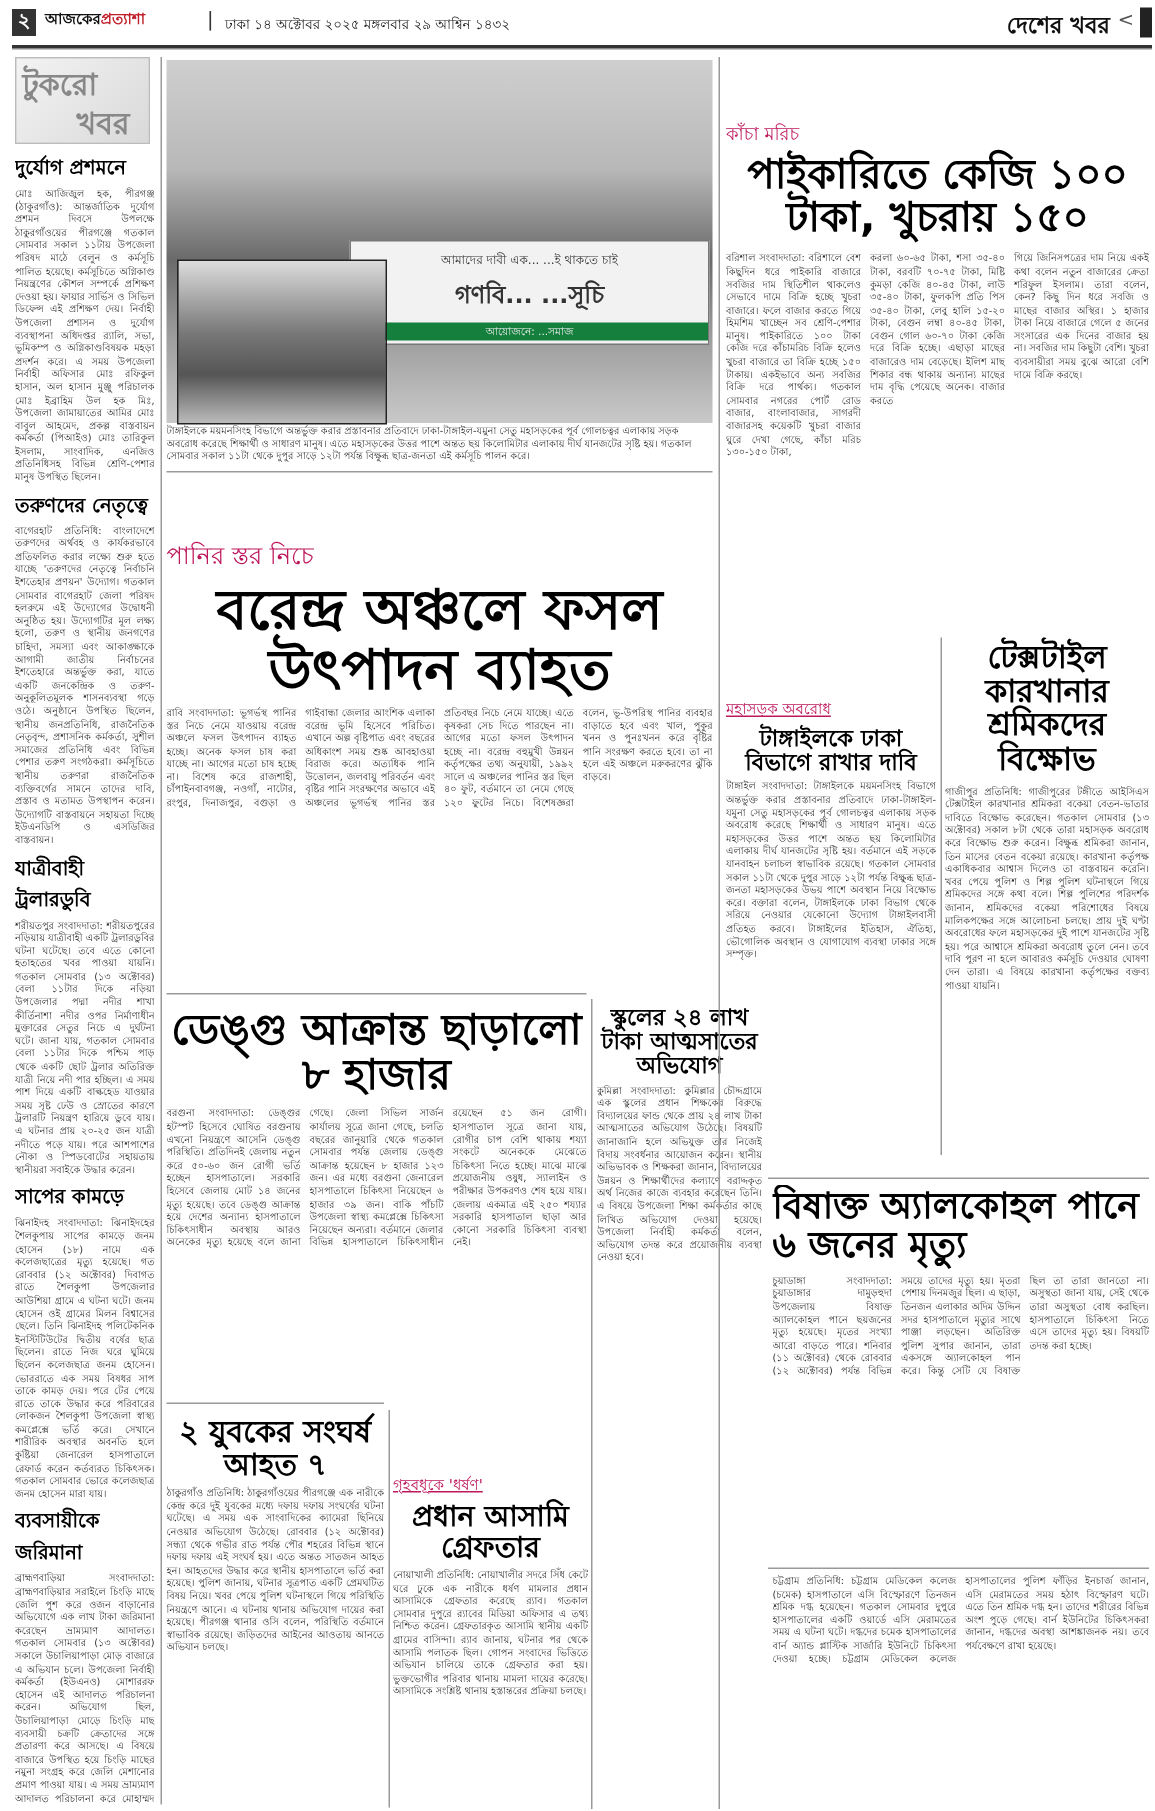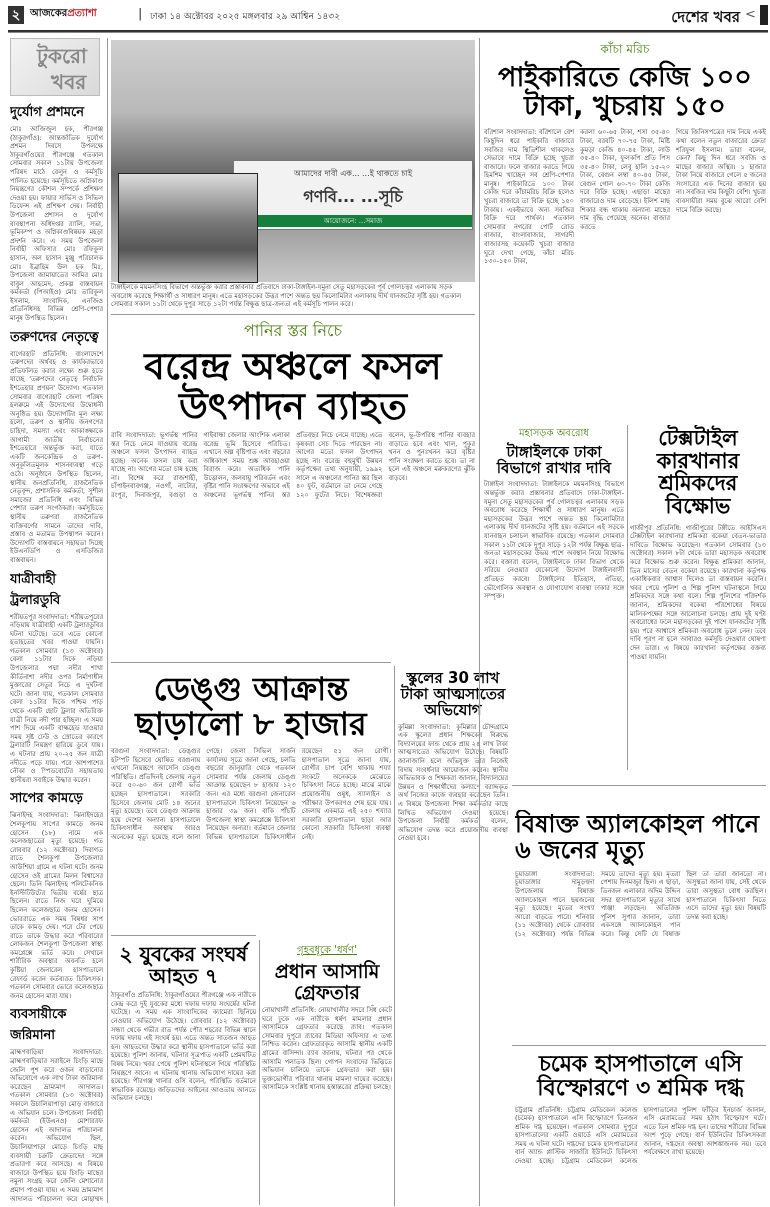--- a/index.html
+++ b/index.html
@@ -11,21 +11,21 @@
 .hdr .sep{position:absolute;left:138px;top:6px;font-size:13px;color:#333;}
 .hdr .date{position:absolute;left:150px;top:9px;font-size:9px;color:#222;}
 .hdr .sec{position:absolute;right:30px;top:5px;font-size:15px;font-weight:bold;}
 .hdr .arr{position:absolute;right:14px;top:6px;font-size:13px;color:#555;}
 .hdr .bar{position:absolute;right:2px;top:5px;width:8px;height:20px;background:#222;}
 .hdr .rule{position:absolute;left:8px;right:2px;top:30px;height:3px;border-top:2px solid #333;border-bottom:1px solid #888;}
 .col{position:absolute;overflow:hidden;}
 .vr{position:absolute;width:1px;background:#999;}
 .hr{position:absolute;height:1px;background:#999;}
 .t{font-size:6.5px;line-height:8.6px;color:#333;text-align:justify;}
-.kicker{text-align:center;font-size:11px;color:#4d7c0f;}
+.kicker{text-align:left;font-size:11px;color:#be185d;margin-top:40px;}
 .h1{text-align:center;font-weight:bold;color:#000;line-height:1.08;}
 .sh{font-weight:bold;font-size:13px;color:#000;margin:4px 0 2px;}
 .photo{position:absolute;background:linear-gradient(180deg,#cfcfcf 0%,#b8b8b8 30%,#6a6a6a 55%,#9a9a9a 75%,#c9c9c9 100%);}
 .banner{position:absolute;background:#f2f2f2;border:1px solid #777;color:#333;text-align:center;}
 .inset{position:absolute;border:1px solid #222;background:linear-gradient(180deg,#dcdcdc 0%,#777 45%,#555 70%,#bbb 100%);}
 .caption{font-size:6.5px;line-height:8.6px;color:#333;}
 .tukro{position:absolute;left:10px;top:38px;width:90px;height:58px;border:1px solid #bbb;background:linear-gradient(135deg,#f3f3f3,#d9d9d9);}
 .tukro span{position:absolute;font-weight:bold;color:#888;font-size:20px;}
 .cols3{display:flex;gap:6px;}
 .cols3>div{flex:1;}
@@ -38,21 +38,21 @@
   <div class="logo"><span>আজকের</span><b>প্রত্যাশা</b></div>
   <div class="sep">|</div>
   <div class="date">ঢাকা ১৪ অক্টোবর ২০২৫ মঙ্গলবার ২৯ আশ্বিন ১৪৩২</div>
   <div class="sec">দেশের খবর</div>
   <div class="arr">&lt;</div>
   <div class="bar"></div>
   <div class="rule"></div>
 </div>
 
 <div class="tukro">
-  <span style="left:26px;top:2px;">টুকরো</span>
+  <span style="left:4px;top:2px;">টুকরো</span>
   <span style="left:40px;top:28px;">খবর</span>
 </div>
 <div class="col" style="left:10px;top:98px;width:93px;height:1105px;">
   <div>
       <div class="sh">দুর্যোগ প্রশমনে</div>
       <div class="t">মোঃ আজিজুল হক, পীরগঞ্জ (ঠাকুরগাঁও): আন্তর্জাতিক দুর্যোগ প্রশমন দিবসে উপলক্ষে ঠাকুরগাঁওয়ের পীরগঞ্জে গতকাল সোমবার সকাল ১১টায় উপজেলা পরিষদ মাঠে বেলুন ও কর্মসূচি পালিত হয়েছে। কর্মসূচিতে অগ্নিকাণ্ড নিয়ন্ত্রণের কৌশল সম্পর্কে প্রশিক্ষণ দেওয়া হয়। ফায়ার সার্ভিস ও সিভিল ডিফেন্স এই প্রশিক্ষণ দেয়। নির্বাহী উপজেলা প্রশাসন ও দুর্যোগ ব্যবস্থাপনা অধিদপ্তর র‍্যালি, সভা, ভূমিকম্প ও অগ্নিকাণ্ডবিষয়ক মহড়া প্রদর্শন করে। এ সময় উপজেলা নির্বাহী অফিসার মোঃ রফিকুল হাসান, অল হাসান মুঞ্জু পরিচালক মোঃ ইব্রাহিম উল হক মিঃ, উপজেলা জামায়াতের আমির মোঃ বাবুল আহমেদ, প্রকল্প বাস্তবায়ন কর্মকর্তা (পিআইও) মোঃ তারিকুল ইসলাম, সাংবাদিক, এনজিও প্রতিনিধিসহ বিভিন্ন শ্রেণি-পেশার মানুষ উপস্থিত ছিলেন।</div>
     </div>
   <div>
       <div class="sh">তরুণদের নেতৃত্বে</div>
       <div class="t">বাগেরহাট প্রতিনিধি: বাংলাদেশে তরুণদের অর্থবহ ও কার্যকরভাবে প্রতিফলিত করার লক্ষ্যে শুরু হতে যাচ্ছে 'তরুণদের নেতৃত্বে নির্বাচনি ইশতেহার প্রণয়ন' উদ্যোগ। গতকাল সোমবার বাগেরহাট জেলা পরিষদ হলরুমে এই উদ্যোগের উদ্বোধনী অনুষ্ঠিত হয়। উদ্যোগটির মূল লক্ষ্য হলো, তরুণ ও স্থানীয় জনগণের চাহিদা, সমস্যা এবং আকাঙ্ক্ষাকে আগামী জাতীয় নির্বাচনের ইশতেহারে অন্তর্ভুক্ত করা, যাতে একটি জনকেন্দ্রিক ও তরুণ-অনুকূলিতমূলক শাসনব্যবস্থা গড়ে ওঠে। অনুষ্ঠানে উপস্থিত ছিলেন, স্থানীয় জনপ্রতিনিধি, রাজনৈতিক নেতৃবৃন্দ, প্রশাসনিক কর্মকর্তা, সুশীল সমাজের প্রতিনিধি এবং বিভিন্ন পেশার তরুণ সংগঠকরা। কর্মসূচিতে স্থানীয় তরুণরা রাজনৈতিক ব্যক্তিবর্গের সামনে তাদের দাবি, প্রস্তাব ও মতামত উপস্থাপন করেন। উদ্যোগটি বাস্তবায়নে সহায়তা দিচ্ছে ইউএনডিপি ও এসডিজির বাস্তবায়ন।</div>
@@ -85,27 +85,27 @@
 <div class="hr" style="left:111px;top:314px;width:364px;"></div>
 
 <div class="col" style="left:111px;top:318px;width:364px;height:340px;">
   <div class="kicker" style="font-size:16px;">পানির স্তর নিচে</div>
   <div class="h1" style="font-size:37px;margin:2px 0 4px;">বরেন্দ্র অঞ্চলে ফসল উৎপাদন ব্যাহত</div>
   <div class="t" style="column-count:4;column-gap:6px;height:230px;">রাবি সংবাদদাতা: ভূগর্ভস্থ পানির স্তর নিচে নেমে যাওয়ায় বরেন্দ্র অঞ্চলে ফসল উৎপাদন ব্যাহত হচ্ছে। অনেক ফসল চাষ করা যাচ্ছে না। আগের মতো চাষ হচ্ছে না। বিশেষ করে রাজশাহী, চাঁপাইনবাবগঞ্জ, নওগাঁ, নাটোর, রংপুর, দিনাজপুর, বগুড়া ও গাইবান্ধা জেলার আংশিক এলাকা বরেন্দ্র ভূমি হিসেবে পরিচিত। এখানে অল্প বৃষ্টিপাত এবং বছরের অধিকাংশ সময় শুষ্ক আবহাওয়া বিরাজ করে। অত্যধিক পানি উত্তোলন, জলবায়ু পরিবর্তন এবং বৃষ্টির পানি সংরক্ষণের অভাবে এই অঞ্চলের ভূগর্ভস্থ পানির স্তর প্রতিবছর নিচে নেমে যাচ্ছে। এতে কৃষকরা সেচ দিতে পারছেন না। আগের মতো ফসল উৎপাদন হচ্ছে না। বরেন্দ্র বহুমুখী উন্নয়ন কর্তৃপক্ষের তথ্য অনুযায়ী, ১৯৯২ সালে এ অঞ্চলের পানির স্তর ছিল ৪০ ফুট, বর্তমানে তা নেমে গেছে ১২০ ফুটের নিচে। বিশেষজ্ঞরা বলেন, ভূ-উপরিস্থ পানির ব্যবহার বাড়াতে হবে এবং খাল, পুকুর খনন ও পুনঃখনন করে বৃষ্টির পানি সংরক্ষণ করতে হবে। তা না হলে এই অঞ্চলে মরুকরণের ঝুঁকি বাড়বে।</div>
 </div>
 <div class="hr" style="left:111px;top:662px;width:280px;"></div>
 
 <div class="col" style="left:111px;top:668px;width:280px;height:260px;">
-  <div class="h1" style="font-size:32px;margin:4px 0 6px;">ডেঙ্গু আক্রান্ত ছাড়ালো ৮ হাজার</div>
+  <div class="h1" style="font-size:28px;margin:4px 0 6px;">ডেঙ্গু আক্রান্ত ছাড়ালো ৮ হাজার</div>
   <div class="t" style="column-count:3;column-gap:6px;height:150px;">বরগুনা সংবাদদাতা: ডেঙ্গুর হটস্পট হিসেবে ঘোষিত বরগুনায় এখনো নিয়ন্ত্রণে আসেনি ডেঙ্গু পরিস্থিতি। প্রতিদিনই জেলায় নতুন করে ৫০-৬০ জন রোগী ভর্তি হচ্ছেন হাসপাতালে। সরকারি হিসেবে জেলায় মোট ১৪ জনের মৃত্যু হয়েছে। তবে ডেঙ্গু আক্রান্ত হয়ে দেশের অন্যান্য হাসপাতালে চিকিৎসাধীন অবস্থায় আরও অনেকের মৃত্যু হয়েছে বলে জানা গেছে। জেলা সিভিল সার্জন কার্যালয় সূত্রে জানা গেছে, চলতি বছরের জানুয়ারি থেকে গতকাল সোমবার পর্যন্ত জেলায় ডেঙ্গু আক্রান্ত হয়েছেন ৮ হাজার ১২৩ জন। এর মধ্যে বরগুনা জেনারেল হাসপাতালে চিকিৎসা নিয়েছেন ৬ হাজার ৩৯ জন। বাকি পাঁচটি উপজেলা স্বাস্থ্য কমপ্লেক্সে চিকিৎসা নিয়েছেন অন্যরা। বর্তমানে জেলার বিভিন্ন হাসপাতালে চিকিৎসাধীন রয়েছেন ৫১ জন রোগী। হাসপাতাল সূত্রে জানা যায়, রোগীর চাপ বেশি থাকায় শয্যা সংকটে অনেককে মেঝেতে চিকিৎসা নিতে হচ্ছে। মাঝে মাঝে প্রয়োজনীয় ওষুধ, স্যালাইন ও পরীক্ষার উপকরণও শেষ হয়ে যায়। জেলায় একমাত্র এই ২৫০ শয্যার সরকারি হাসপাতাল ছাড়া আর কোনো সরকারি চিকিৎসা ব্যবস্থা নেই।</div>
 </div>
 <div class="vr" style="left:394px;top:666px;height:540px;"></div>
 
 <div class="col" style="left:398px;top:668px;width:110px;height:535px;">
-  <div class="h1" style="font-size:15px;margin:2px 0 4px;">স্কুলের 30 লাখ টাকা আত্মসাতের অভিযোগ</div>
+  <div class="h1" style="font-size:15px;margin:2px 0 4px;">স্কুলের ২৪ লাখ টাকা আত্মসাতের অভিযোগ</div>
   <div class="t">কুমিল্লা সংবাদদাতা: কুমিল্লার চৌদ্দগ্রামে এক স্কুলের প্রধান শিক্ষকের বিরুদ্ধে বিদ্যালয়ের ফান্ড থেকে প্রায় ২৪ লাখ টাকা আত্মসাতের অভিযোগ উঠেছে। বিষয়টি জানাজানি হলে অভিযুক্ত তার নিজেই বিদায় সংবর্ধনার আয়োজন করেন। স্থানীয় অভিভাবক ও শিক্ষকরা জানান, বিদ্যালয়ের উন্নয়ন ও শিক্ষার্থীদের কল্যাণে বরাদ্দকৃত অর্থ নিজের কাজে ব্যবহার করেছেন তিনি। এ বিষয়ে উপজেলা শিক্ষা কর্মকর্তার কাছে লিখিত অভিযোগ দেওয়া হয়েছে। উপজেলা নির্বাহী কর্মকর্তা বলেন, অভিযোগ তদন্ত করে প্রয়োজনীয় ব্যবস্থা নেওয়া হবে।</div>
 </div>
 
 <div class="hr" style="left:111px;top:935px;width:145px;"></div>
 <div class="col" style="left:111px;top:942px;width:145px;height:265px;">
   <div class="h1" style="font-size:20px;margin:2px 0 4px;">২ যুবকের সংঘর্ষ আহত ৭</div>
   <div class="t">ঠাকুরগাঁও প্রতিনিধি: ঠাকুরগাঁওয়ের পীরগঞ্জে এক নারীকে কেন্দ্র করে দুই যুবকের মধ্যে দফায় দফায় সংঘর্ষের ঘটনা ঘটেছে। এ সময় এক সাংবাদিকের ক্যামেরা ছিনিয়ে নেওয়ার অভিযোগ উঠেছে। রোববার (১২ অক্টোবর) সন্ধ্যা থেকে গভীর রাত পর্যন্ত পৌর শহরের বিভিন্ন স্থানে দফায় দফায় এই সংঘর্ষ হয়। এতে অন্তত সাতজন আহত হন। আহতদের উদ্ধার করে স্থানীয় হাসপাতালে ভর্তি করা হয়েছে। পুলিশ জানায়, ঘটনার সূত্রপাত একটি প্রেমঘটিত বিষয় নিয়ে। খবর পেয়ে পুলিশ ঘটনাস্থলে গিয়ে পরিস্থিতি নিয়ন্ত্রণে আনে। এ ঘটনায় থানায় অভিযোগ দায়ের করা হয়েছে। পীরগঞ্জ থানার ওসি বলেন, পরিস্থিতি বর্তমানে স্বাভাবিক রয়েছে। জড়িতদের আইনের আওতায় আনতে অভিযান চলছে।</div>
 </div>
 <div class="vr" style="left:259px;top:940px;height:265px;"></div>
 
@@ -120,34 +120,33 @@
   <div class="kicker" style="font-size:12px;">কাঁচা মরিচ</div>
   <div class="h1" style="font-size:27px;margin:2px 0 8px;">পাইকারিতে কেজি ১০০ টাকা, খুচরায় ১৫০</div>
   <div class="cols3">
     <div class="t">বরিশাল সংবাদদাতা: বরিশালে বেশ কিছুদিন ধরে পাইকারি বাজারে সবজির দাম স্থিতিশীল থাকলেও সেভাবে দামে বিক্রি হচ্ছে খুচরা বাজারে। ফলে বাজার করতে গিয়ে হিমশিম খাচ্ছেন সব শ্রেণি-পেশার মানুষ। পাইকারিতে ১০০ টাকা কেজি দরে কাঁচামরিচ বিক্রি হলেও খুচরা বাজারে তা বিক্রি হচ্ছে ১৫০ টাকায়। একইভাবে অন্য সবজির বিক্রি দরে পার্থক্য। গতকাল সোমবার নগরের পোর্ট রোড বাজার, বাংলাবাজার, সাগরদী বাজারসহ কয়েকটি খুচরা বাজার ঘুরে দেখা গেছে, কাঁচা মরিচ ১৩০-১৫০ টাকা,</div>
     <div class="t">করলা ৬০-৬৫ টাকা, শসা ৩৫-৪০ টাকা, বরবটি ৭০-৭৫ টাকা, মিষ্টি কুমড়া কেজি ৪০-৪৫ টাকা, লাউ ৩৫-৪০ টাকা, ফুলকপি প্রতি পিস ৩৫-৪০ টাকা, লেবু হালি ১৫-২০ টাকা, বেগুন লম্বা ৪০-৪৫ টাকা, বেগুন গোল ৬০-৭০ টাকা কেজি দরে বিক্রি হচ্ছে। এছাড়া মাছের বাজারেও দাম বেড়েছে। ইলিশ মাছ শিকার বন্ধ থাকায় অন্যান্য মাছের দাম বৃদ্ধি পেয়েছে অনেক। বাজার করতে</div>
     <div class="t">গিয়ে জিনিসপত্রের দাম নিয়ে একই কথা বলেন নতুন বাজারের ক্রেতা শরিফুল ইসলাম। তারা বলেন, কেন? কিছু দিন ধরে সবজি ও মাছের বাজার অস্থির। ১ হাজার টাকা নিয়ে বাজারে গেলে ৫ জনের সংসারের এক দিনের বাজার হয় না। সবজির দাম কিছুটা বেশি। খুচরা ব্যবসায়ীরা সময় বুঝে আরো বেশি দামে বিক্রি করছে।</div>
   </div>
 </div>
 
 <div class="col" style="left:484px;top:425px;width:140px;height:345px;">
-  <div class="kicker" style="font-size:10px;">মহাসড়ক অবরোধ</div>
+  <div class="kicker" style="font-size:10px;text-decoration:underline;">মহাসড়ক অবরোধ</div>
   <div class="h1" style="font-size:15px;margin:2px 0 4px;">টাঙ্গাইলকে ঢাকা বিভাগে রাখার দাবি</div>
   <div class="t">টাঙ্গাইল সংবাদদাতা: টাঙ্গাইলকে ময়মনসিংহ বিভাগে অন্তর্ভুক্ত করার প্রস্তাবনার প্রতিবাদে ঢাকা-টাঙ্গাইল-যমুনা সেতু মহাসড়কের পূর্ব গোলচত্বর এলাকায় সড়ক অবরোধ করেছে শিক্ষার্থী ও সাধারণ মানুষ। এতে মহাসড়কের উত্তর পাশে অন্তত ছয় কিলোমিটার এলাকায় দীর্ঘ যানজটের সৃষ্টি হয়। বর্তমানে এই সড়কে যানবাহন চলাচল স্বাভাবিক রয়েছে। গতকাল সোমবার সকাল ১১টা থেকে দুপুর সাড়ে ১২টা পর্যন্ত বিক্ষুব্ধ ছাত্র-জনতা মহাসড়কের উভয় পাশে অবস্থান নিয়ে বিক্ষোভ করে। বক্তারা বলেন, টাঙ্গাইলকে ঢাকা বিভাগ থেকে সরিয়ে নেওয়ার যেকোনো উদ্যোগ টাঙ্গাইলবাসী প্রতিহত করবে। টাঙ্গাইলের ইতিহাস, ঐতিহ্য, ভৌগোলিক অবস্থান ও যোগাযোগ ব্যবস্থা ঢাকার সঙ্গে সম্পৃক্ত।</div>
 </div>
 <div class="vr" style="left:627px;top:425px;height:345px;"></div>
 
 <div class="col" style="left:630px;top:425px;width:136px;height:345px;">
   <div class="h1" style="font-size:21px;margin:2px 0 6px;">টেক্সটাইল কারখানার শ্রমিকদের বিক্ষোভ</div>
   <div class="t">গাজীপুর প্রতিনিধি: গাজীপুরের টঙ্গীতে আইসিএস টেক্সটাইল কারখানার শ্রমিকরা বকেয়া বেতন-ভাতার দাবিতে বিক্ষোভ করেছেন। গতকাল সোমবার (১৩ অক্টোবর) সকাল ৮টা থেকে তারা মহাসড়ক অবরোধ করে বিক্ষোভ শুরু করেন। বিক্ষুব্ধ শ্রমিকরা জানান, তিন মাসের বেতন বকেয়া রয়েছে। কারখানা কর্তৃপক্ষ একাধিকবার আশ্বাস দিলেও তা বাস্তবায়ন করেনি। খবর পেয়ে পুলিশ ও শিল্প পুলিশ ঘটনাস্থলে গিয়ে শ্রমিকদের সঙ্গে কথা বলে। শিল্প পুলিশের পরিদর্শক জানান, শ্রমিকদের বকেয়া পরিশোধের বিষয়ে মালিকপক্ষের সঙ্গে আলোচনা চলছে। প্রায় দুই ঘণ্টা অবরোধের ফলে মহাসড়কের দুই পাশে যানজটের সৃষ্টি হয়। পরে আশ্বাসে শ্রমিকরা অবরোধ তুলে নেন। তবে দাবি পূরণ না হলে আবারও কর্মসূচি দেওয়ার ঘোষণা দেন তারা। এ বিষয়ে কারখানা কর্তৃপক্ষের বক্তব্য পাওয়া যায়নি।</div>
 </div>
 
 <div class="hr" style="left:512px;top:785px;width:254px;"></div>
-<div class="col" style="left:515px;top:790px;width:251px;height:250px;margin-top:20px;">
+<div class="col" style="left:515px;top:790px;width:251px;height:250px;">
   <div class="h1" style="font-size:24px;text-align:left;margin:2px 0 6px;">বিষাক্ত অ্যালকোহল পানে ৬ জনের মৃত্যু</div>
   <div class="t" style="column-count:3;column-gap:6px;height:160px;">চুয়াডাঙ্গা সংবাদদাতা: চুয়াডাঙ্গার দামুড়হুদা উপজেলায় বিষাক্ত অ্যালকোহল পানে ছয়জনের মৃত্যু হয়েছে। মৃতের সংখ্যা আরো বাড়তে পারে। শনিবার (১১ অক্টোবর) থেকে রোববার (১২ অক্টোবর) পর্যন্ত বিভিন্ন সময়ে তাদের মৃত্যু হয়। মৃতরা পেশায় দিনমজুর ছিল। এ ছাড়া, তিনজন এলাকার অদিম উদ্দিন সদর হাসপাতালে মৃত্যুর সাথে পাঞ্জা লড়ছেন। অতিরিক্ত পুলিশ সুপার জানান, তারা একসঙ্গে অ্যালকোহল পান করে। কিন্তু সেটি যে বিষাক্ত ছিল তা তারা জানতো না। অসুস্থতা জানা যায়, সেই থেকে তারা অসুস্থতা বোধ করছিল। হাসপাতালে চিকিৎসা নিতে এসে তাদের মৃত্যু হয়। বিষয়টি তদন্ত করা হচ্ছে।</div>
 </div>
 
 <div class="hr" style="left:512px;top:1045px;width:254px;"></div>
 <div class="col" style="left:515px;top:1050px;width:251px;height:155px;">
-  <div class="h1" style="font-size:22px;margin:2px 0 6px;">চমেক হাসপাতালে এসি বিস্ফোরণে ৩ শ্রমিক দগ্ধ</div>
   <div class="t" style="column-count:2;column-gap:6px;height:80px;">চট্টগ্রাম প্রতিনিধি: চট্টগ্রাম মেডিকেল কলেজ (চমেক) হাসপাতালে এসি বিস্ফোরণে তিনজন শ্রমিক দগ্ধ হয়েছেন। গতকাল সোমবার দুপুরে হাসপাতালের একটি ওয়ার্ডে এসি মেরামতের সময় এ ঘটনা ঘটে। দগ্ধদের চমেক হাসপাতালের বার্ন অ্যান্ড প্লাস্টিক সার্জারি ইউনিটে চিকিৎসা দেওয়া হচ্ছে। চট্টগ্রাম মেডিকেল কলেজ হাসপাতালের পুলিশ ফাঁড়ির ইনচার্জ জানান, এসি মেরামতের সময় হঠাৎ বিস্ফোরণ ঘটে। এতে তিন শ্রমিক দগ্ধ হন। তাদের শরীরের বিভিন্ন অংশ পুড়ে গেছে। বার্ন ইউনিটের চিকিৎসকরা জানান, দগ্ধদের অবস্থা আশঙ্কাজনক নয়। তবে পর্যবেক্ষণে রাখা হয়েছে।</div>
 </div>
 
 </body></html>

